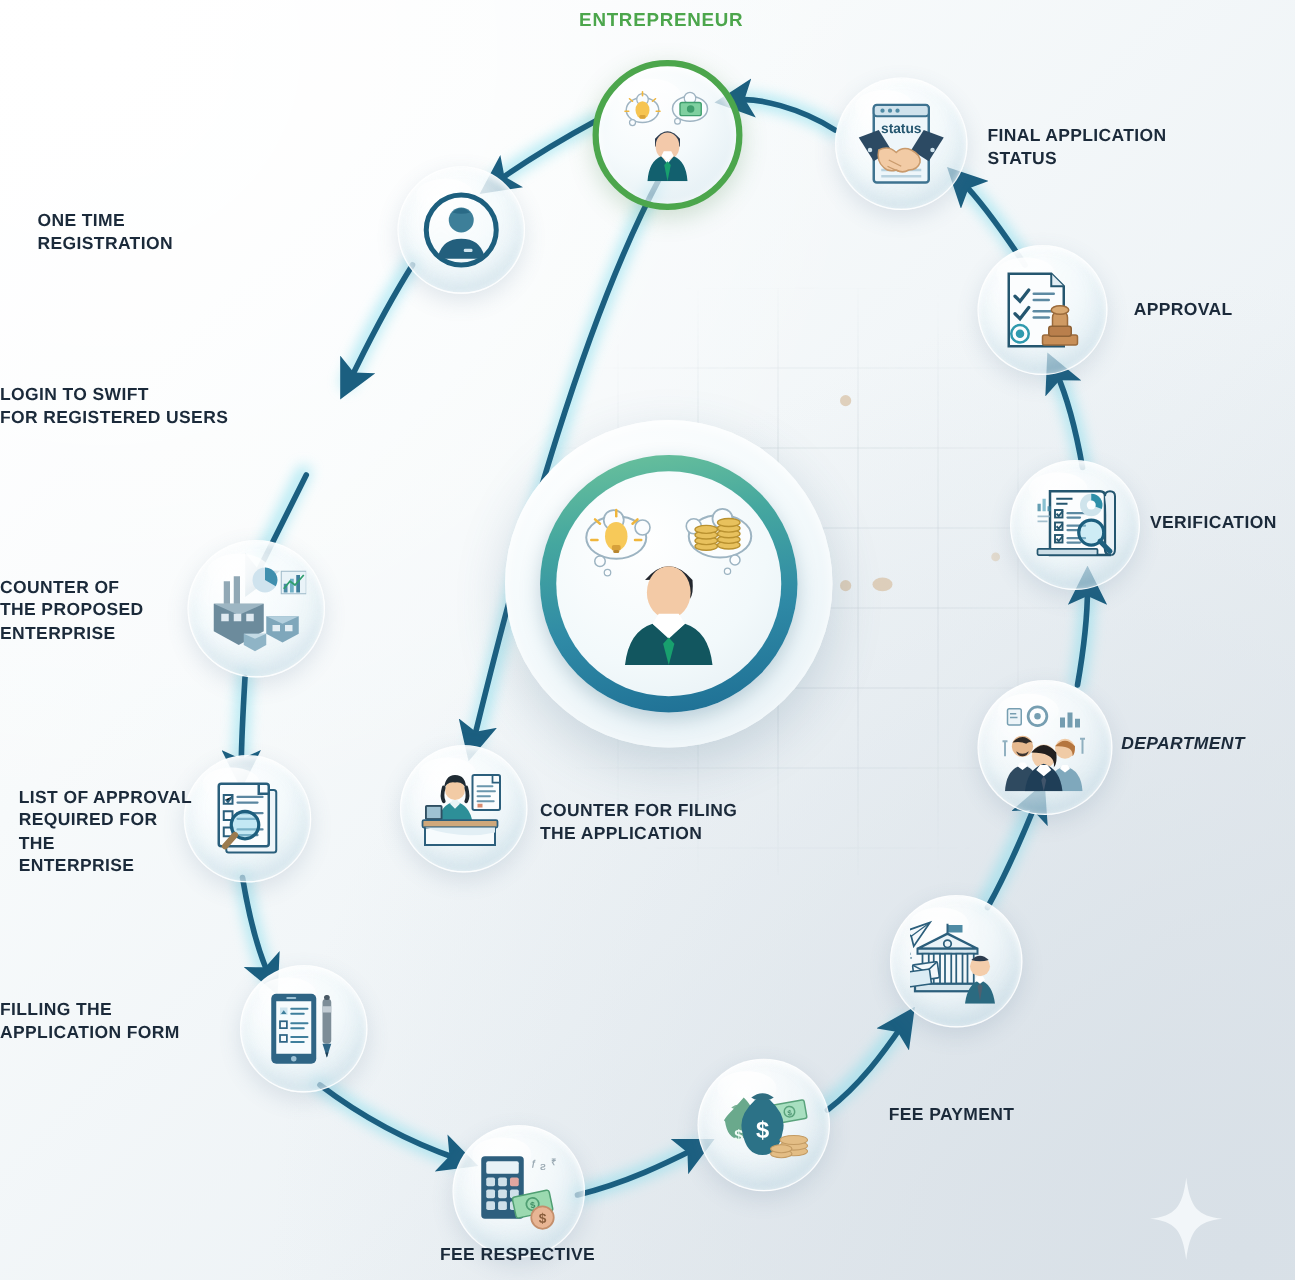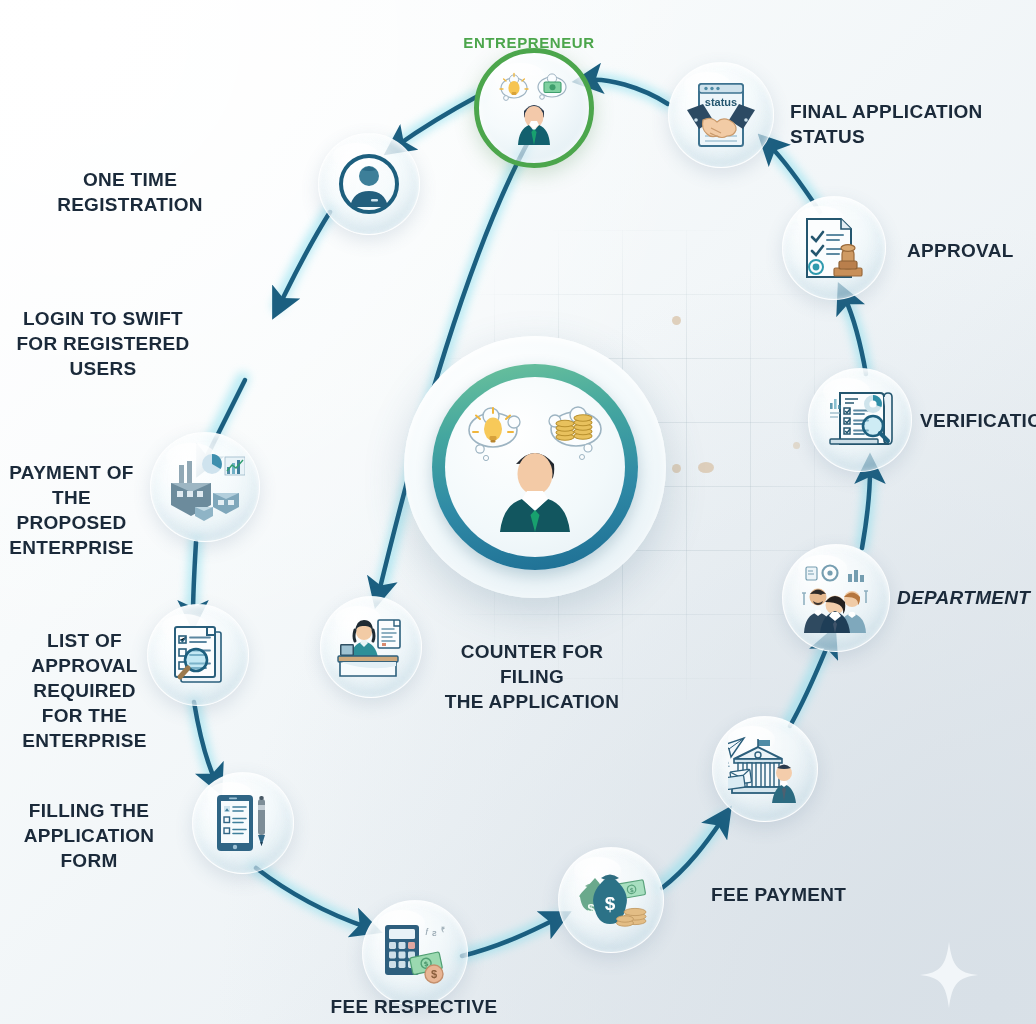--- a/index.html
+++ b/index.html
@@ -64,23 +64,23 @@
   }
   .hub-inner{
     position:absolute;left:13px;top:13px;width:180px;height:180px;border-radius:50%;
     background:radial-gradient(circle at 38% 30%,#ffffff 0%,#f2f9fb 60%,#e4eef3 100%);
     display:flex;align-items:center;justify-content:center;
   }
 
   
   .lbl{
     position:absolute;color:#1b2a3a;font-weight:bold;letter-spacing:.3px;
-    font-size:19px;line-height:1.32;white-space:pre-line;
-  }
-  .lbl.r{text-align:center;}
+    font-size:14px;line-height:1.32;white-space:pre-line;
+  }
+  .lbl.r{text-align:left;}
   .lbl.l{text-align:left;}
   .lbl.c{text-align:center;}
   .lbl.title{color:#4ca64c;font-size:15px;letter-spacing:.6px;}
 
   .sparkle{position:absolute;pointer-events:none;}
 </style>
 </head>
 <body>
 
 <div id="stage">
@@ -554,40 +554,40 @@
             <ellipse cx="75" cy="72" rx="17.5" ry="21" fill="#f3caa6"></ellipse>
             <path d="M40,130 q3,-27 22,-33 l13,12 l13,-12 q19,6 22,33 z" fill="#12565f"></path>
             <path d="M62,97 l13,11 l13,-11 l-5,-8 h-16 z" fill="#ffffff"></path>
             <path d="M75,108 l4.5,5 l-4.5,17 l-4.5,-17 z" fill="#18a06e"></path>
           </g>
         </svg>
       </div>
     </div>
   </div>
 
-  <div class="lbl title c" style="left:429px;top:7px;width:200px;margin-top:26px;">ENTREPRENEUR</div>
+  <div class="lbl title c" style="left:429px;top:7px;width:200px;">ENTREPRENEUR</div>
   <div class="lbl r" style="left:30px;top:167px;width:200px;">ONE TIME
 REGISTRATION</div>
   <div class="lbl r" style="left:0px;top:306px;width:206px;">LOGIN TO SWIFT
 FOR REGISTERED USERS</div>
-  <div class="lbl r" style="left:0px;top:460px;width:143px;">PAYMENT OF
+  <div class="lbl r" style="left:0px;top:460px;width:143px;">COUNTER OF
 THE PROPOSED
 ENTERPRISE</div>
   <div class="lbl r" style="left:15px;top:628px;width:139px;">LIST OF APPROVAL
 REQUIRED FOR THE
 ENTERPRISE</div>
   <div class="lbl r" style="left:0px;top:798px;width:178px;">FILLING THE
 APPLICATION FORM</div>
   <div class="lbl c" style="left:314px;top:994px;width:200px;">FEE RESPECTIVE</div>
   <div class="lbl l" style="left:677px;top:882px;width:200px;margin-left:34px;">FEE PAYMENT</div>
   <div class="lbl l" style="left:897px;top:585px;width:140px;font-style:italic;">DEPARTMENT</div>
   <div class="lbl l" style="left:920px;top:408px;width:130px;">VERIFICATION</div>
   <div class="lbl l" style="left:907px;top:238px;width:130px;">APPROVAL</div>
   <div class="lbl l" style="left:790px;top:99px;width:200px;">FINAL APPLICATION
 STATUS</div>
-  <div class="lbl l" style="left:432px;top:639px;width:200px;text-align:center;">COUNTER FOR FILING
+  <div class="lbl l" style="left:432px;top:639px;width:200px;">COUNTER FOR FILING
 THE APPLICATION</div>
 
   <svg class="sparkle" style="left:918px;top:940px;" width="62" height="70" viewBox="0 0 62 70">
     <path d="M31,2 C34,26 40,33 60,35 C40,37 34,44 31,68 C28,44 22,37 2,35 C22,33 28,26 31,2 Z" fill="#f2f6f9"></path>
   </svg>
 
 </div>
 
 </body></html>

